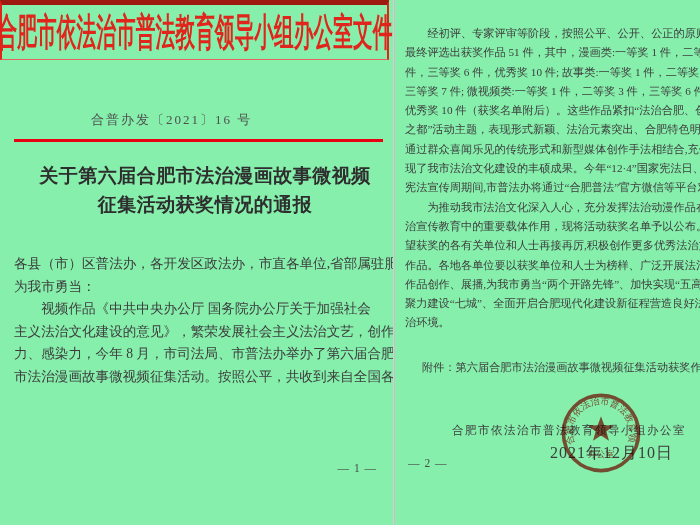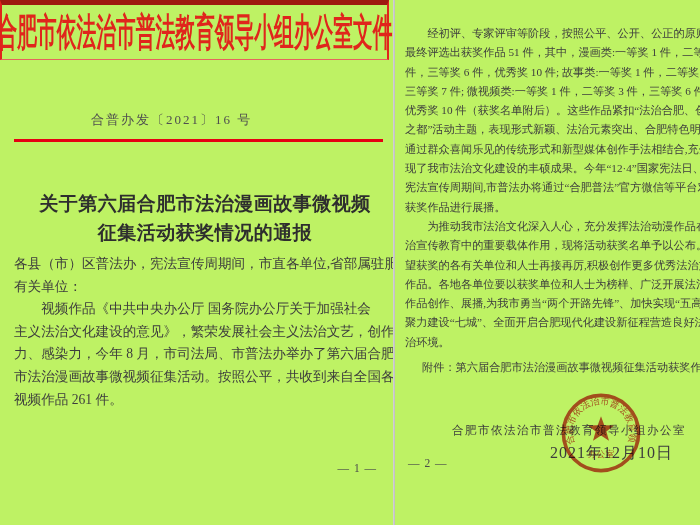--- a/index.html
+++ b/index.html
@@ -1,39 +1,39 @@
 <!DOCTYPE html>
 <html><head>
 <meta charset="utf-8">
 <style>
   html,body{margin:0;padding:0;background:#ffffff;}
   .canvas{
     position:relative;width:700px;height:525px;background:#fdfdfd;overflow:hidden;
     font-family:"Liberation Serif","DejaVu Serif",serif;color:#3d3d3d;
   }
-  .page{position:absolute;top:0;height:525px;background:#bef264;}
+  .page{position:absolute;top:0;height:525px;background:#86efac;}
   .page1{left:0;width:393px;}
   .page2{left:395px;width:305px;}
   .divider{position:absolute;left:393px;top:0;width:2px;height:525px;
     background:linear-gradient(to right,#d6d6d6,#bdbdbd);}
   
   .header-box{
     position:absolute;left:0px;top:0px;width:389px;height:60px;
     border-top:5px solid #9e1a10;border-left:2px solid #e0251c;
     border-right:2px solid #e0251c;border-bottom:1px solid #e5655e;
     box-sizing:border-box;display:flex;align-items:center;justify-content:center;
   }
   .header-text{
     color:#e0251c;font-weight:bold;font-size:38px;white-space:nowrap;
     transform:scaleX(0.52);transform-origin:center;letter-spacing:0px;
   }
   .doc-number{position:absolute;left:0;top:111px;width:343px;text-align:center;
     font-size:13px;color:#4f4f4f;letter-spacing:2px;}
   .red-line{position:absolute;left:14px;top:139px;width:369px;height:3px;background:#e60012;}
-  .doc-title{position:absolute;left:0;top:189px;width:410px;text-align:center;
+  .doc-title{position:absolute;left:0;top:161px;width:410px;text-align:center;
     font-size:19px;font-weight:bold;color:#2e2e2e;line-height:29px;letter-spacing:0.5px;}
   .body1{position:absolute;left:14px;top:253px;width:370px;font-size:13.6px;line-height:22.6px;}
   .body2{position:absolute;left:10px;top:24px;width:288px;font-size:11.2px;line-height:19.3px;}
   .bline{white-space:nowrap;}
   .indent{text-indent:2em;}
   .pnum{font-size:11.5px;color:#4a4a4a;letter-spacing:1px;}
   .pnum1{position:absolute;right:16px;top:462px;}
   .pnum2{position:absolute;left:13px;top:457px;}
   
   .attachment{position:absolute;left:27px;top:360px;width:275px;font-size:11.2px;white-space:nowrap;}
@@ -57,47 +57,45 @@
     <div class="doc-number">合普办发〔2021〕16 号</div>
 
     <div class="red-line"></div>
 
     <div class="doc-title">
       <div>关于第六届合肥市法治漫画故事微视频</div>
       <div>征集活动获奖情况的通报</div>
     </div>
 
     <div class="body1">
-      <div class="bline">各县（市）区普法办，宪法宣传周期间，市直各单位,省部属驻肥</div>
-      <div class="bline">有关单位：</div>
+      <div class="bline">各县（市）区普法办，各开发区政法办，市直各单位,省部属驻肥</div>
+      <div class="bline">为我市勇当：</div>
       <div class="bline indent">视频作品《中共中央办公厅 国务院办公厅关于加强社会</div>
       <div class="bline">主义法治文化建设的意见》，繁荣发展社会主义法治文艺，创作</div>
       <div class="bline">力、感染力，今年 8 月，市司法局、市普法办举办了第六届合肥</div>
       <div class="bline">市法治漫画故事微视频征集活动。按照公平，共收到来自全国各</div>
-      <div class="bline">视频作品 261 件。</div>
     </div>
 
     <div class="pnum pnum1">— 1 —</div>
   </div>
 
   <div class="divider"></div>
 
   <div class="page page2">
 
     <div class="body2">
       <div class="bline indent">经初评、专家评审等阶段，按照公平、公开、公正的原则，</div>
       <div class="bline">最终评选出获奖作品 51 件，其中，漫画类:一等奖 1 件，二等奖 3</div>
       <div class="bline">件，三等奖 6 件，优秀奖 10 件; 故事类:一等奖 1 件，二等奖 3 件，</div>
       <div class="bline">三等奖 7 件; 微视频类:一等奖 1 件，二等奖 3 件，三等奖 6 件，</div>
       <div class="bline">优秀奖 10 件（获奖名单附后）。这些作品紧扣“法治合肥、创新</div>
       <div class="bline">之都”活动主题，表现形式新颖、法治元素突出、合肥特色明显，</div>
       <div class="bline">通过群众喜闻乐见的传统形式和新型媒体创作手法相结合,充分展</div>
       <div class="bline">现了我市法治文化建设的丰硕成果。今年“12·4”国家宪法日、</div>
       <div class="bline">宪法宣传周期间,市普法办将通过“合肥普法”官方微信等平台对</div>
-      <div class="bline">获奖作品进行展播。</div>
       <div class="bline indent">为推动我市法治文化深入人心，充分发挥法治动漫作品在法</div>
       <div class="bline">治宣传教育中的重要载体作用，现将活动获奖名单予以公布。希</div>
       <div class="bline">望获奖的各有关单位和人士再接再厉,积极创作更多优秀法治文化</div>
       <div class="bline">作品。各地各单位要以获奖单位和人士为榜样、广泛开展法治文化</div>
       <div class="bline">作品创作、展播,为我市勇当“两个开路先锋”、加快实现“五高”、</div>
       <div class="bline">聚力建设“七城”、全面开启合肥现代化建设新征程营造良好法</div>
       <div class="bline">治环境。</div>
     </div>
 
     <div class="attachment">附件：第六届合肥市法治漫画故事微视频征集活动获奖作品名单</div>

